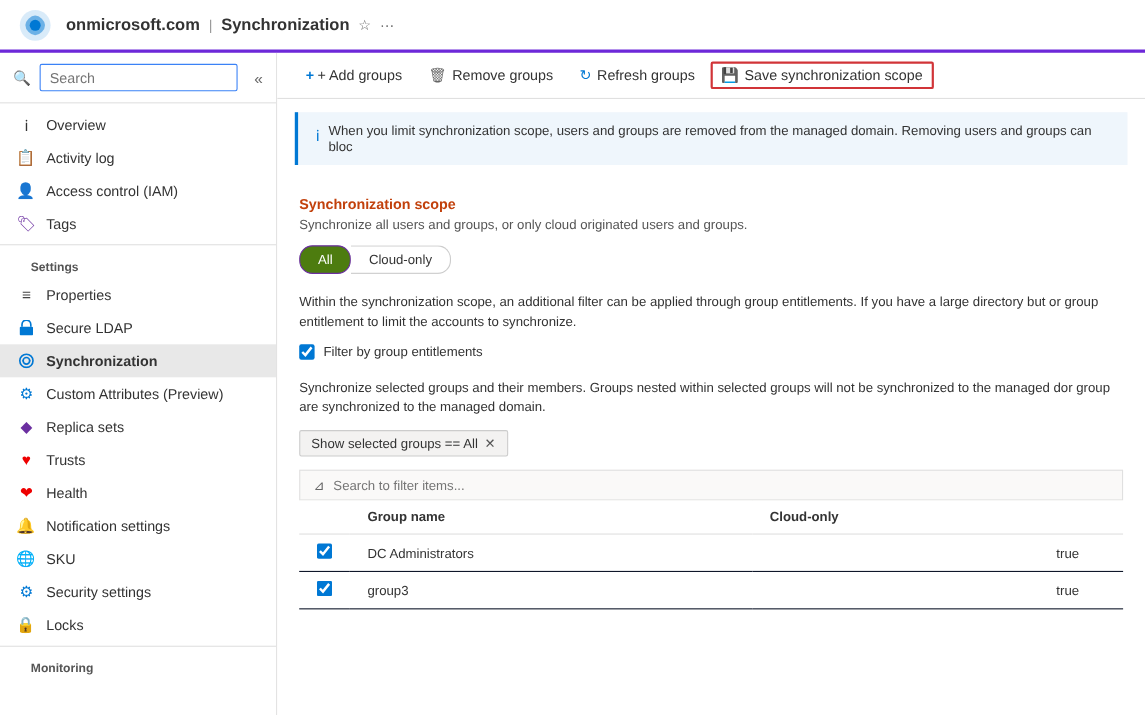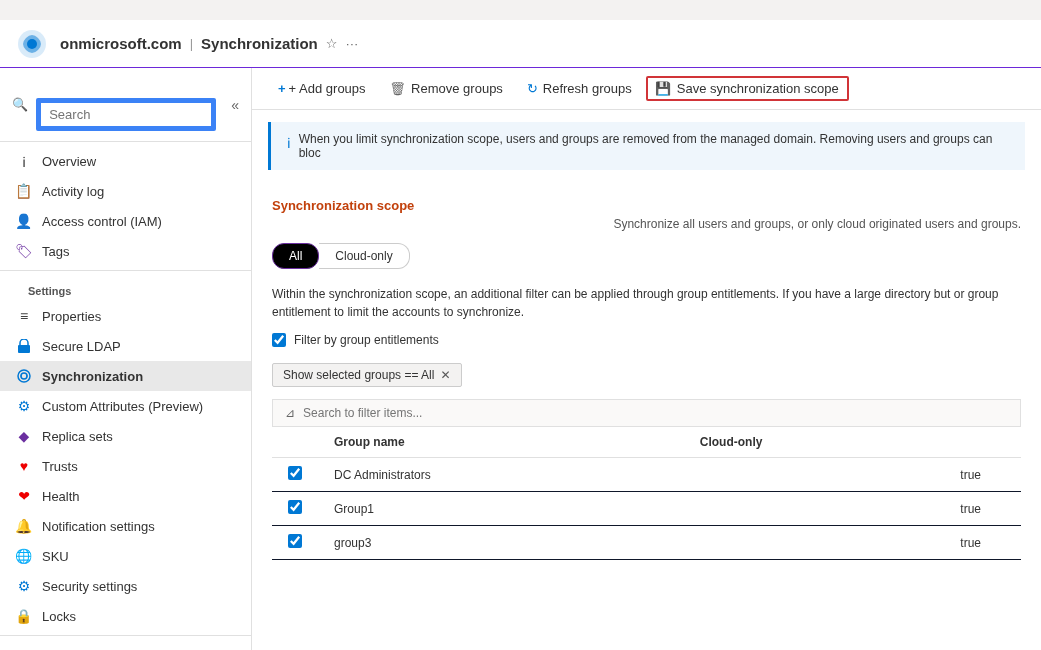--- a/index.html
+++ b/index.html
@@ -1,42 +1,42 @@
 <!DOCTYPE html>
 <html><head>
   <meta charset="utf-8">
   <style>
     * { box-sizing: border-box; margin: 0; padding: 0; }
     body { font-family: 'Segoe UI', Arial, sans-serif; font-size: 13px; color: #333; background: #f3f2f1; display: flex; flex-direction: column; height: 650px; overflow: hidden; }
 
     
     .top-header {
       display: flex; align-items: center; padding: 0 16px; height: 48px;
-      background: #fff; border-bottom: 1px solid #6d28d9; margin-top: 20px;
+      background: #fff; border-bottom: 3px solid #6d28d9;
     }
     .top-header-logo { width: 32px; height: 32px; margin-right: 12px; }
     .top-header-title { font-size: 15px; font-weight: 600; color: #333; }
     .top-header-separator { color: #999; margin: 0 8px; }
     .top-header-icons { margin-left: 8px; display: flex; gap: 8px; color: #666; cursor: pointer; }
 
     
     .main-layout { display: flex; flex: 1; overflow: hidden; }
 
     
     .sidebar {
       width: 252px; min-width: 252px; background: #fff; border-right: 1px solid #e0e0e0;
       display: flex; flex-direction: column; overflow-y: auto; overflow-x: hidden;
     }
     .sidebar-search {
       padding: 10px 12px; border-bottom: 1px solid #e0e0e0;
       display: flex; align-items: center; gap: 8px;
     }
     .sidebar-search input {
-      border: 5px solid #3b82f6; border-radius: 2px; padding: 4px 8px;
-      font-size: 13px; width: 180px; color: #333; margin-top: 20px;
+      border: 1px solid #3b82f6; border-radius: 2px; padding: 4px 8px;
+      font-size: 13px; width: 180px; color: #333;
     }
     .sidebar-collapse-btn { cursor: pointer; color: #666; font-size: 14px; margin-left: auto; }
 
     .sidebar-nav { flex: 1; padding: 4px 0; }
     .sidebar-item {
       display: flex; align-items: center; padding: 7px 16px; cursor: pointer;
       color: #333; gap: 10px; font-size: 13px;
     }
     .sidebar-item.active { background: #e8e8e8; font-weight: 600; }
     .sidebar-item .item-icon { width: 16px; height: 16px; display: flex; align-items: center; justify-content: center; font-size: 14px; flex-shrink: 0; }
@@ -70,31 +70,31 @@
     .info-banner {
       background: #eff6fc; border-left: 3px solid #0078d4;
       padding: 10px 16px; margin: 12px 16px; font-size: 12px; color: #333;
       display: flex; align-items: flex-start; gap: 8px;
     }
     .info-banner .info-icon { color: #0078d4; font-size: 14px; flex-shrink: 0; margin-top: 1px; }
 
     
     .sync-section { padding: 16px 20px; }
     .sync-section-title { font-size: 13px; font-weight: 600; color: #c2410c; margin-bottom: 4px; }
-    .sync-section-desc { font-size: 12px; color: #555; margin-bottom: 12px; text-align: right; }
+    .sync-section-desc { font-size: 12px; color: #555; margin-bottom: 12px; }
 
     
     .toggle-group { display: flex; margin-bottom: 16px; }
     .toggle-btn {
       padding: 5px 16px; border: 1px solid #ccc; cursor: pointer; font-size: 12px;
       background: #fff; color: #333;
     }
     .toggle-btn:first-child { border-radius: 12px 0 0 12px; }
     .toggle-btn:last-child { border-radius: 0 12px 12px 0; }
-    .toggle-btn.active { background: #000000; color: #fff; border-color: #6b2fa0; border-radius: 12px; }
+    .toggle-btn.active { background: #4d7c0f; color: #fff; border-color: #6b2fa0; border-radius: 12px; }
     .toggle-btn.active + .toggle-btn { border-left: none; }
 
     
     .sync-body-text { font-size: 12px; color: #333; margin-bottom: 12px; line-height: 1.5; }
 
     
     .checkbox-row { display: flex; align-items: center; gap: 8px; margin-bottom: 16px; font-size: 12px; }
     .checkbox-row input[type=checkbox] { accent-color: #0078d4; width: 14px; height: 14px; }
 
     
@@ -286,20 +286,24 @@
           group entitlement to limit the accounts to synchronize.
         </div>
 
         
         <div class="checkbox-row">
           <input type="checkbox" checked="" style="">
           <span>Filter by group entitlements</span>
         </div>
 
         
+        <div class="sync-body-text">
+          Synchronize selected groups and their members. Groups nested within selected groups will not be synchronized to the managed dor
+          group are synchronized to the managed domain.
+        </div>
 
         
         <div class="filter-chip">
           <span>Show selected groups == All</span>
           <span class="close-x">✕</span>
         </div>
 
         
         <div class="search-filter-bar">
           <span style="color:#666;">⊿</span>
@@ -320,27 +324,20 @@
       <td class="check-cell">
         <input type="checkbox" checked="" style="">
       </td>
       <td>DC Administrators</td>
       <td class="cloud-only-col">true</td>
     </tr>
               <tr>
       <td class="check-cell">
         <input type="checkbox" checked="" style="">
       </td>
-      <td>Group1</td>
-      <td class="cloud-only-col">true</td>
-    </tr>
-              <tr>
-      <td class="check-cell">
-        <input type="checkbox" checked="" style="">
-      </td>
       <td>group3</td>
       <td class="cloud-only-col">true</td>
     </tr>
             </tbody>
         </table>
       </div>
     </div>
   </div>
 </div>
 

